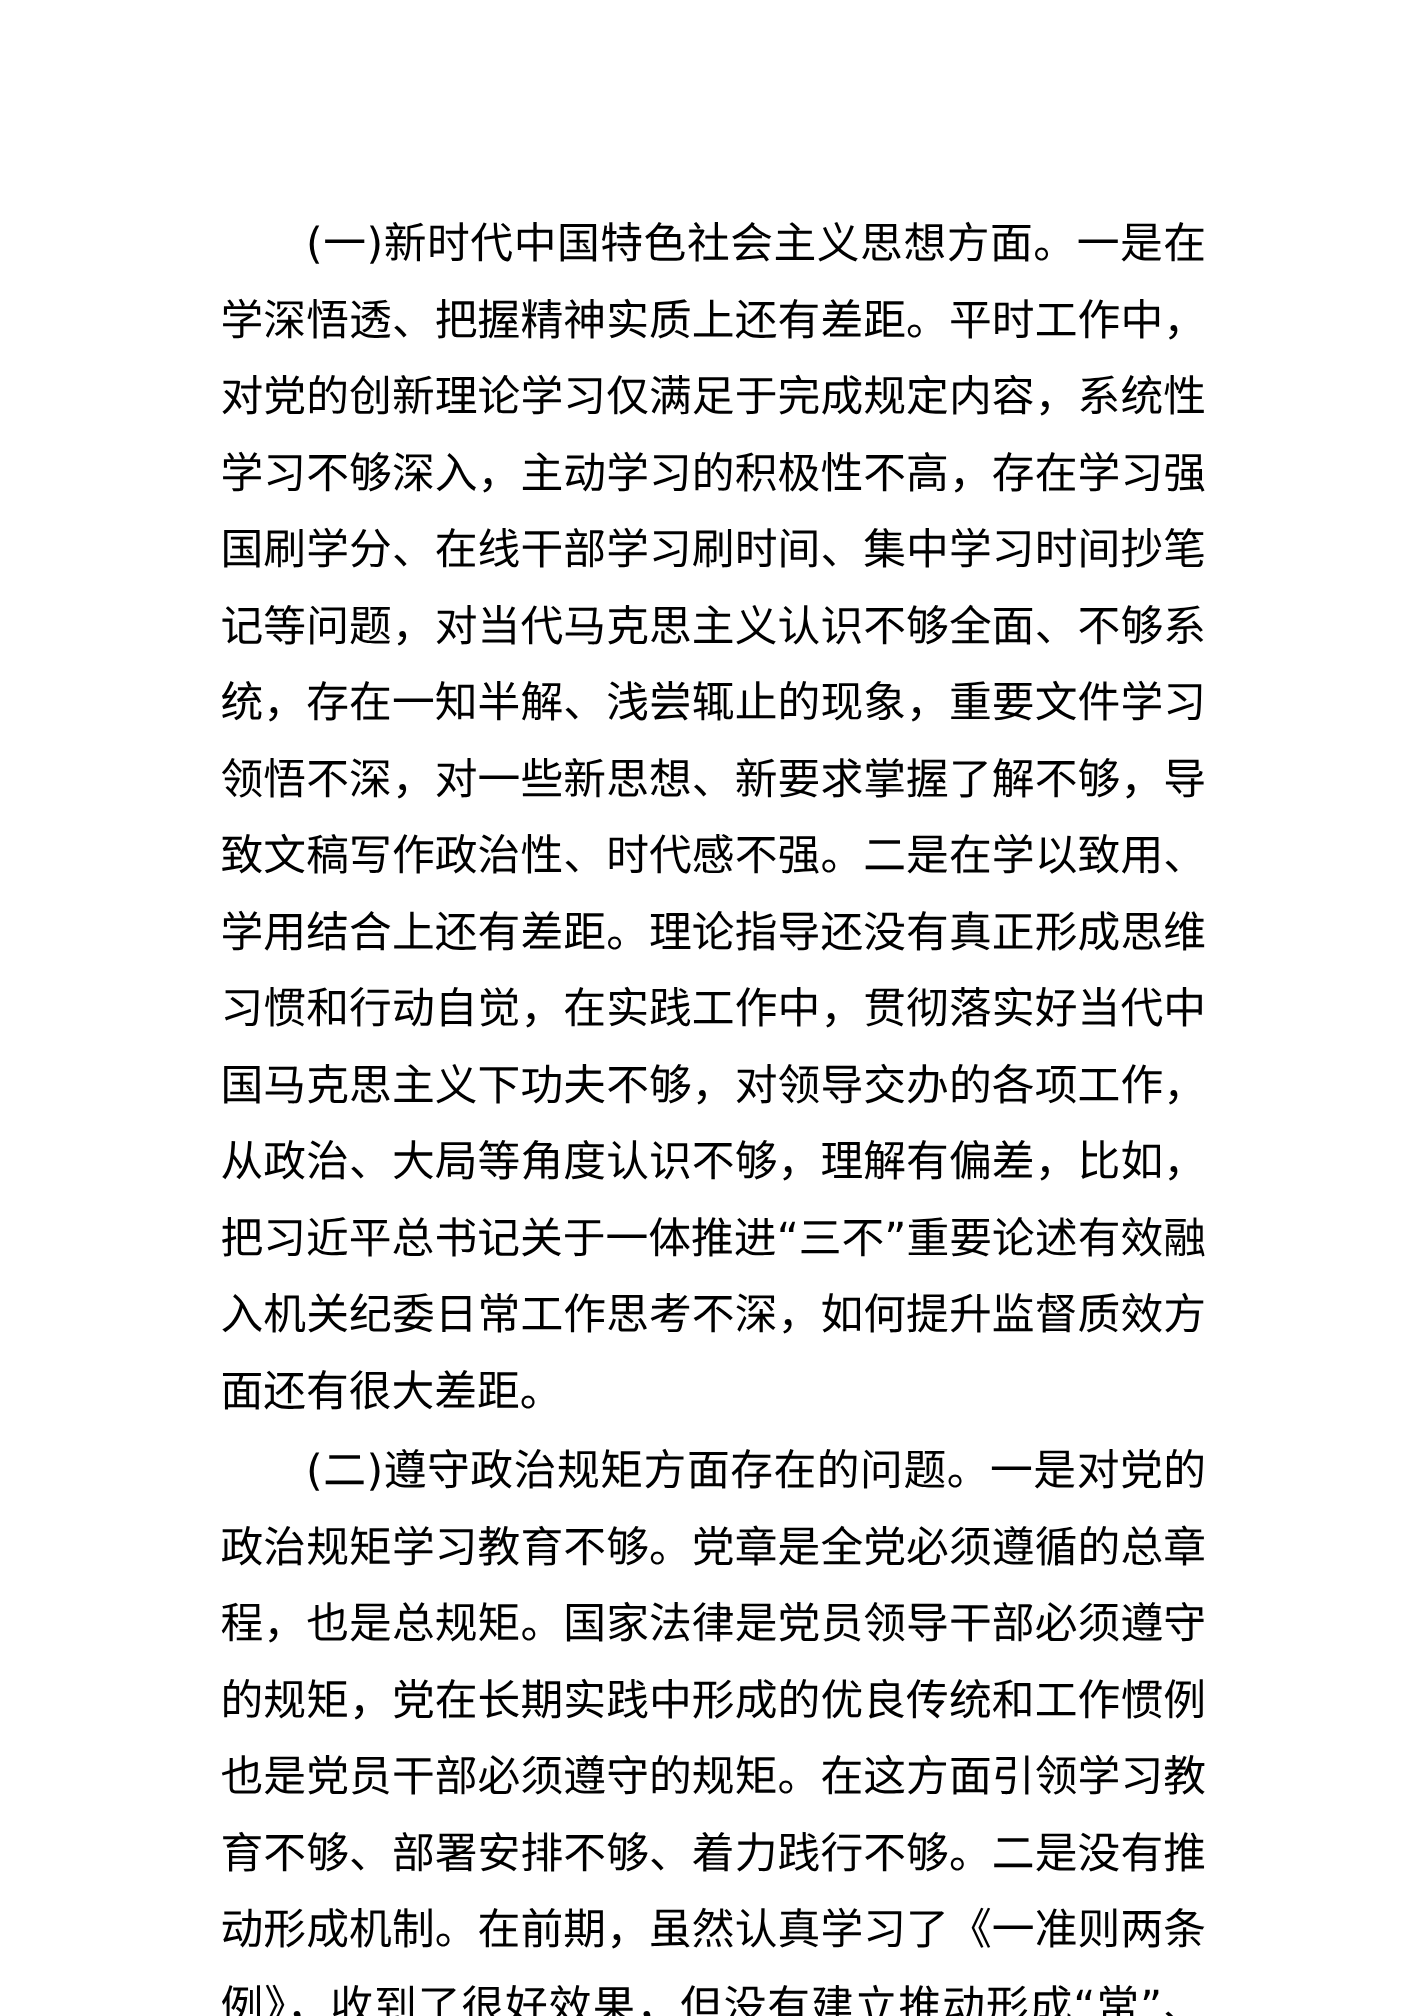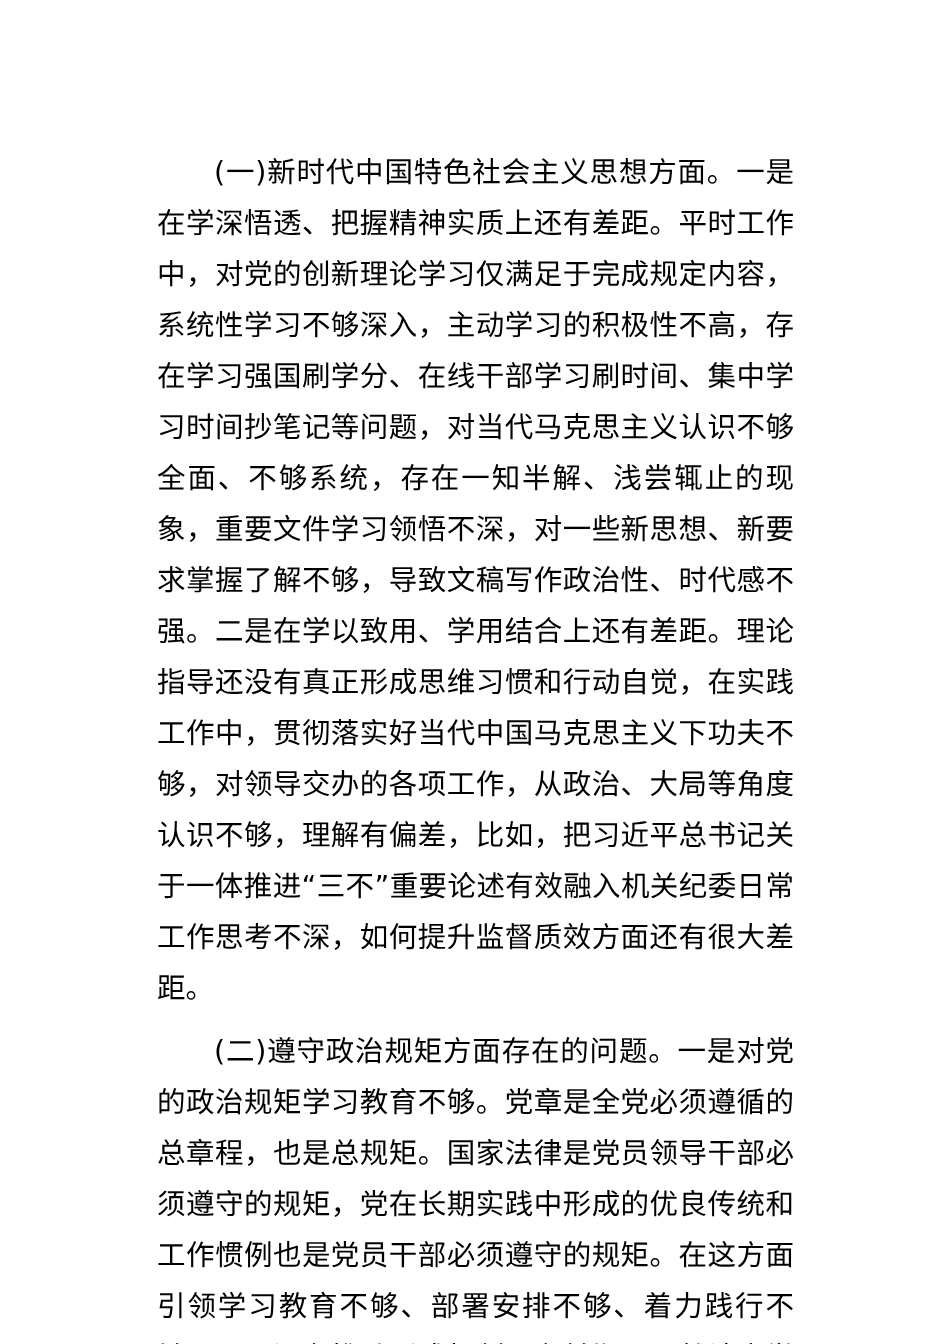--- a/index.html
+++ b/index.html
@@ -20,21 +20,21 @@
   }
 
   .doc-body {
     position: absolute;
     left: 145px;
     top: 135px;
     width: 661px;
   }
 
   .para {
-    margin: 12px;
+    margin: 2px;
     padding: 0;
     font-family: "DejaVu Sans", "Liberation Sans", sans-serif;
     font-size: 28.5px;
     line-height: 51px;
     color: #000000;
     text-align: justify;
     text-justify: inter-ideograph;
     text-indent: 57px;
     font-weight: 400;
     letter-spacing: 0px;

